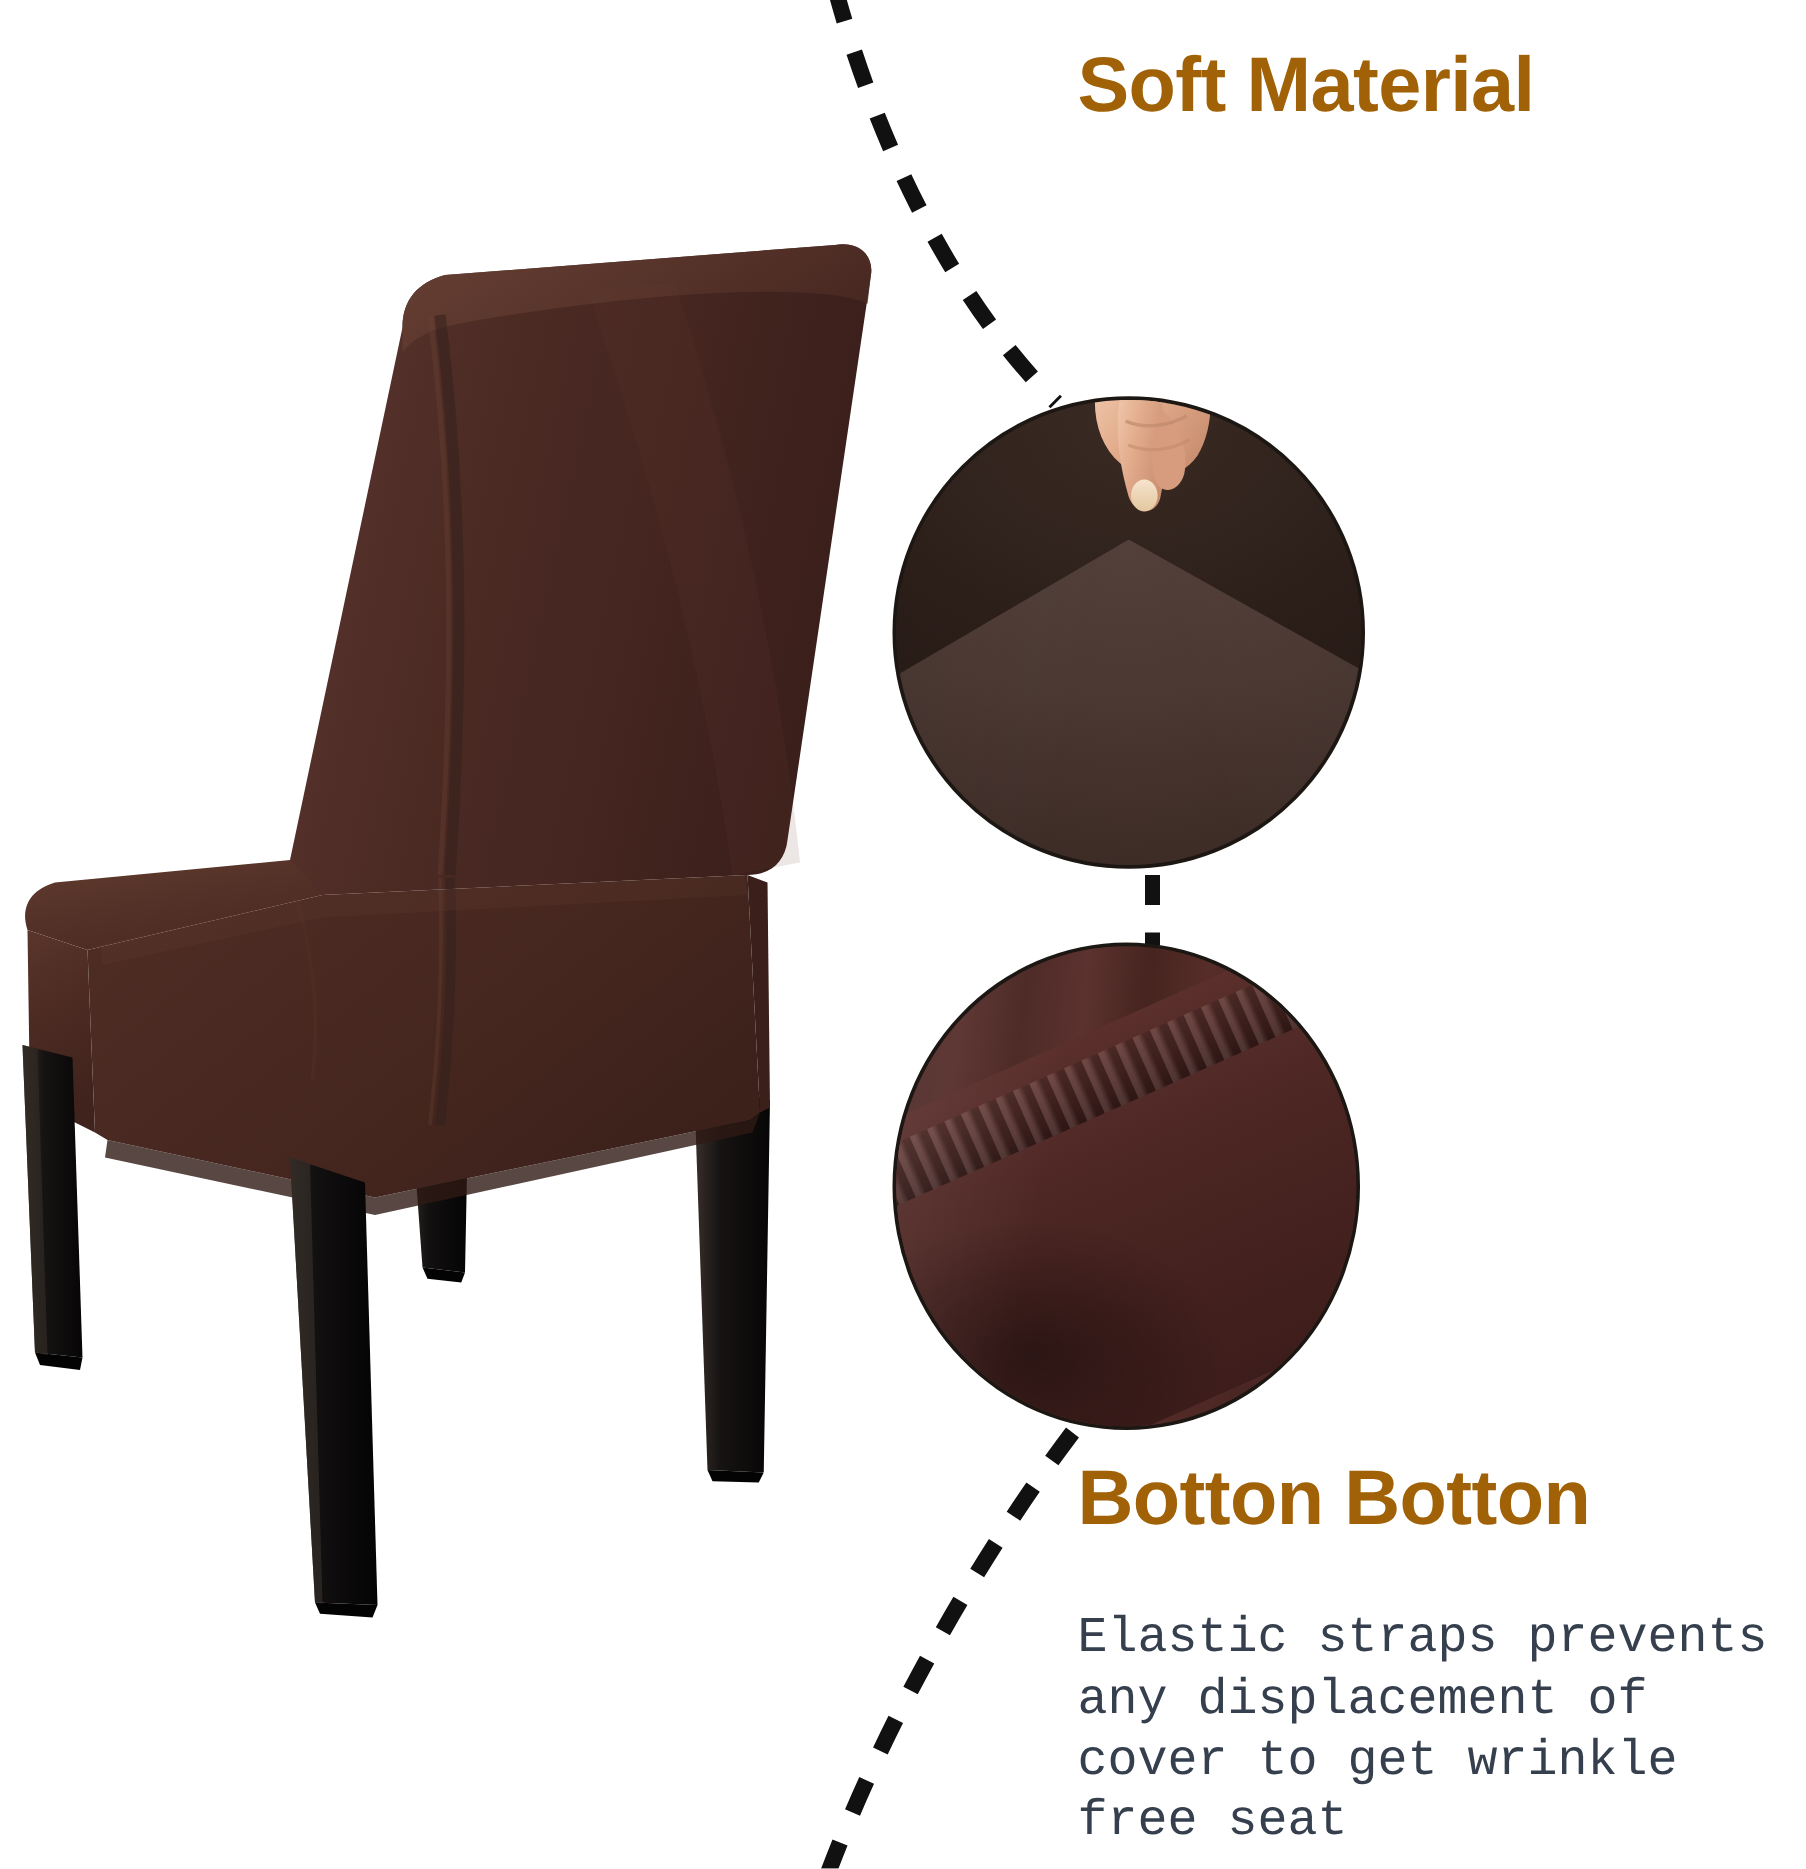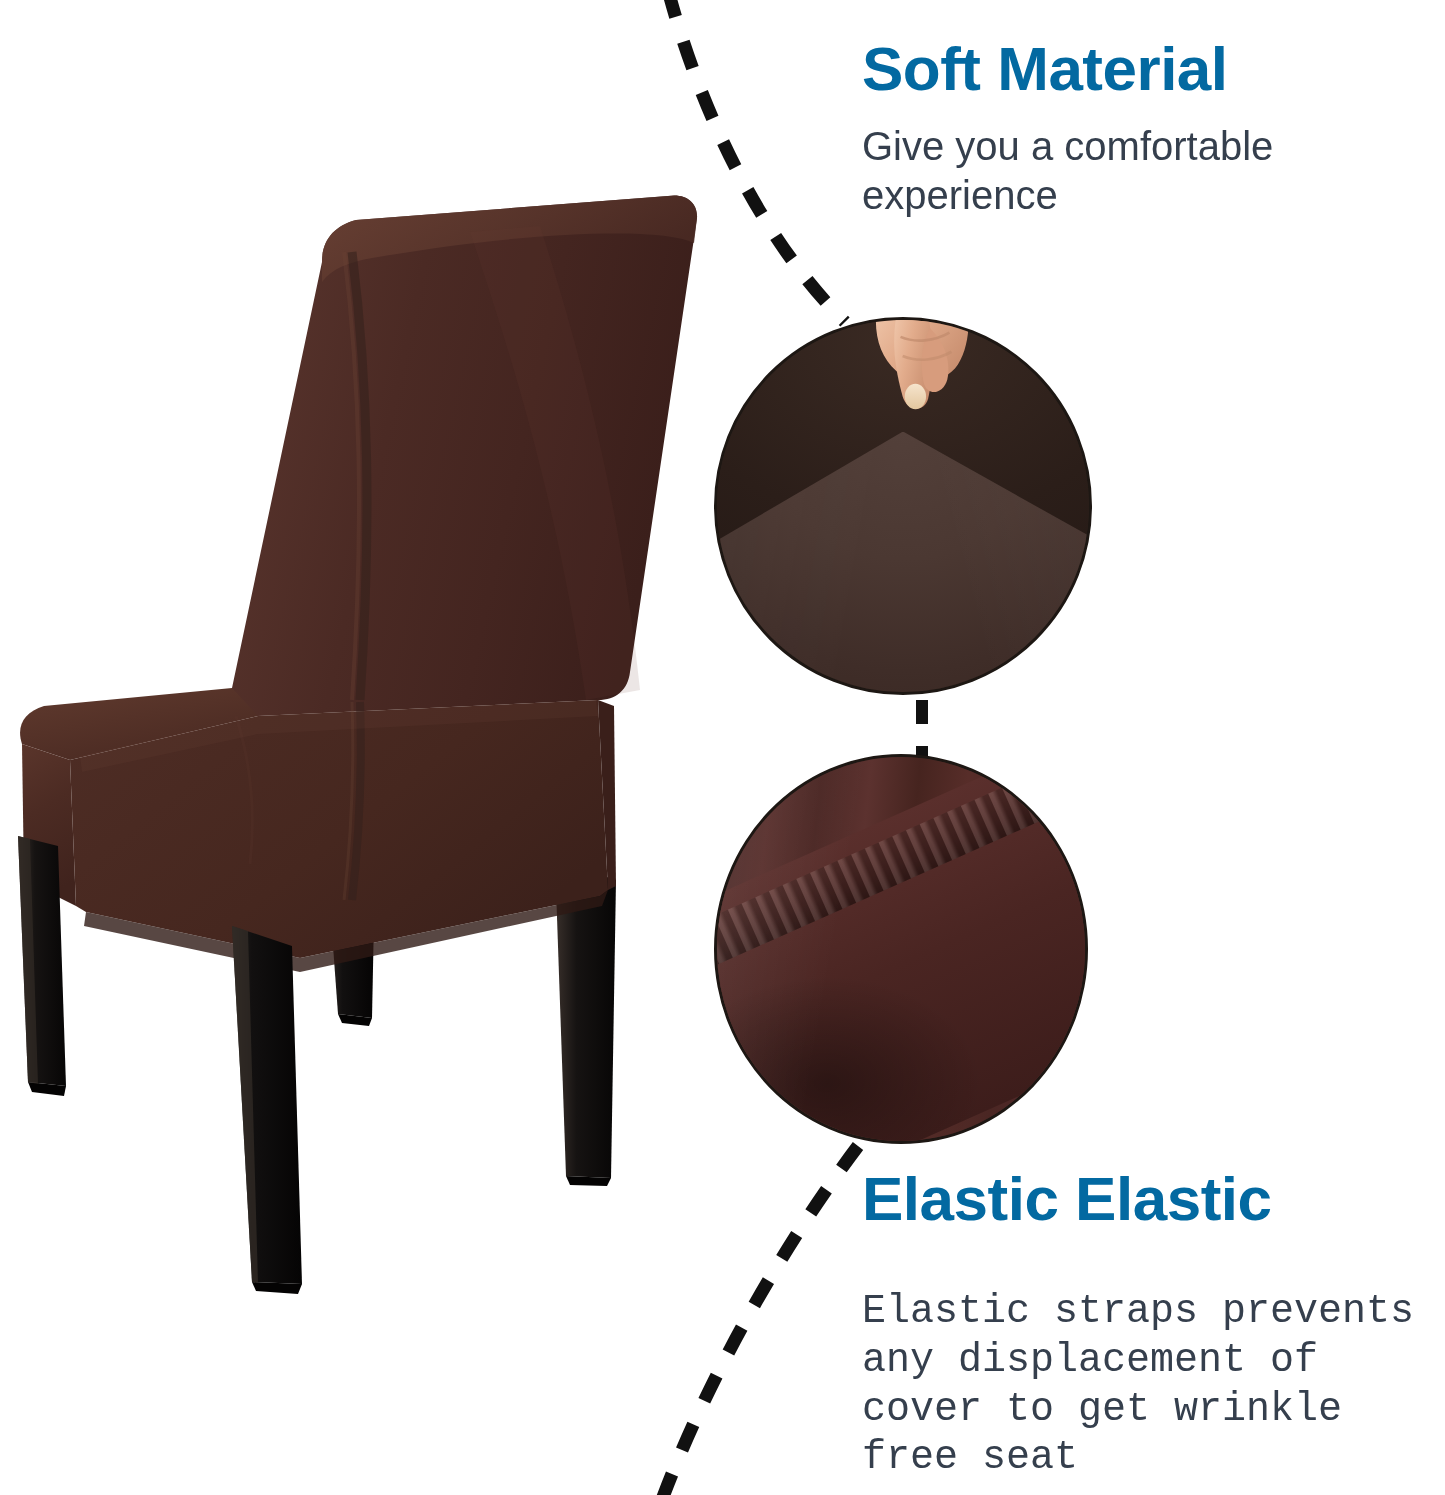--- a/index.html
+++ b/index.html
@@ -24,21 +24,21 @@
     position: absolute;
     left: 862px;
     width: 560px;
   }
   #feature-top    { top: 38px; }
   #feature-bottom { top: 1168px; }
 
   .feature-title {
     font-size: 62px;
     font-weight: bold;
-    color: #0369a1;
+    color: #a16207;
     letter-spacing: -0.5px;
     line-height: 1.0;
     margin: 0 0 22px 0;
     white-space: nowrap;
   }
   .feature-desc {
     font-size: 40px;
     font-weight: normal;
     color: #353f4d;
     line-height: 1.22;
@@ -303,21 +303,20 @@
 
   <div class="detail-circle" id="circle-elastic">
     <div class="hem-upper"></div>
     <div class="hem-lower"></div>
     <div class="hem-band"></div>
     <div class="hem-shine"></div>
   </div>
 
   <div class="feature-block" id="feature-top">
     <h2 class="feature-title">Soft Material</h2>
-    <p class="feature-desc">Give you a comfortable experience</p>
   </div>
 
   <div class="feature-block" id="feature-bottom">
-    <h2 class="feature-title">Elastic Elastic</h2>
+    <h2 class="feature-title">Botton Botton</h2>
     <p class="feature-desc">Elastic straps prevents any displacement of cover to get wrinkle free seat</p>
   </div>
 
 </div>
 
 </body></html>

